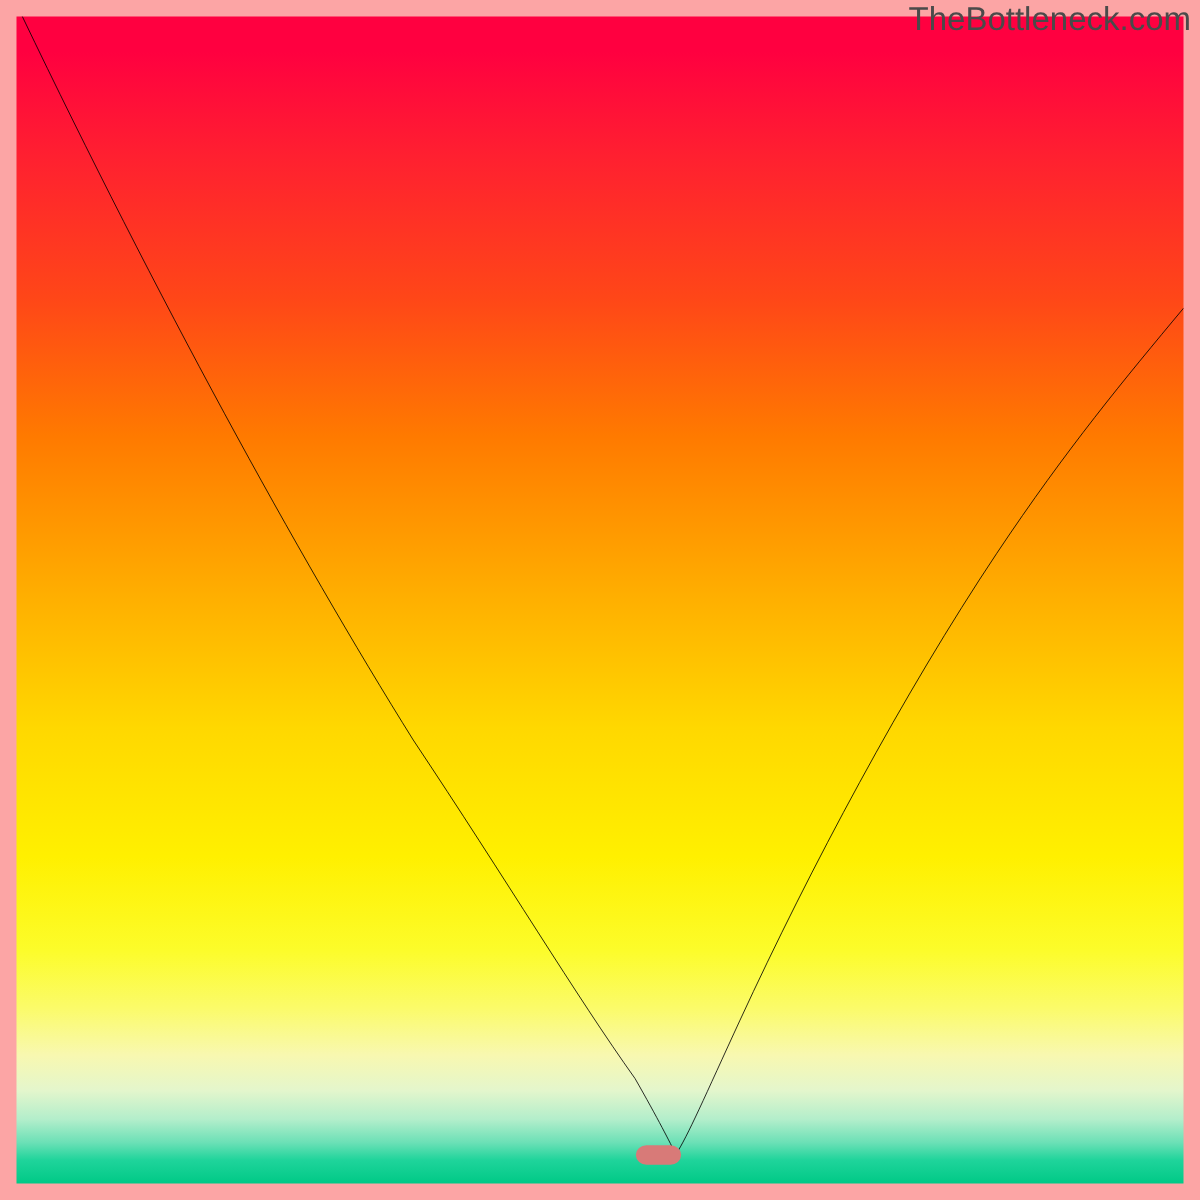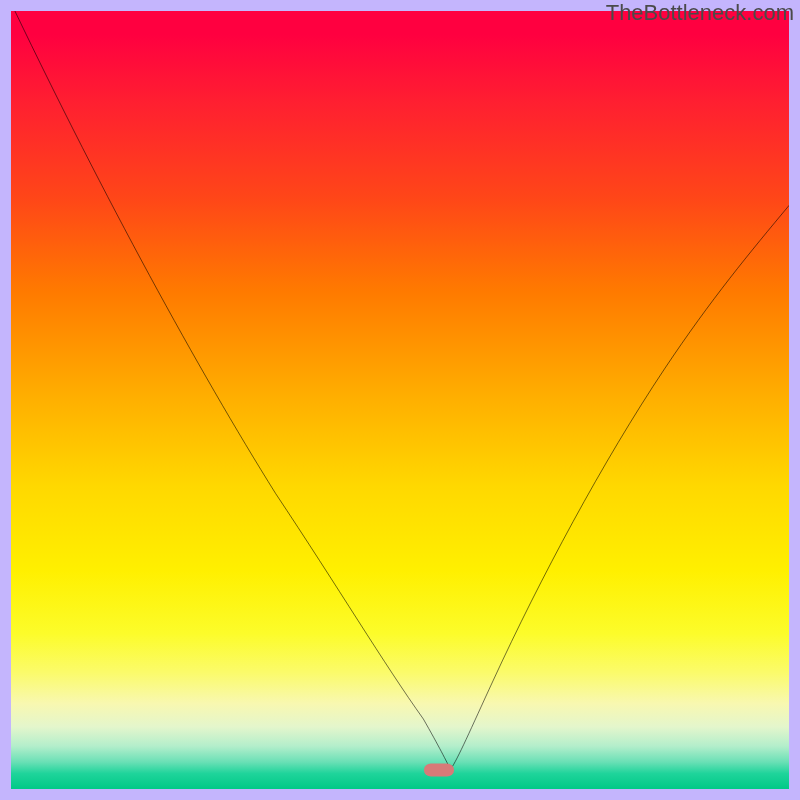--- a/index.html
+++ b/index.html
@@ -8,21 +8,21 @@
     width: 800px;
     height: 800px;
     background: #000;
     overflow: hidden;
     font-family: Arial, Helvetica, sans-serif;
   }
   .stage {
     position: relative;
     width: 800px;
     height: 800px;
-    background: #c4b5fd;
+    background: #fca5a5;
   }
   .plot-area {
     position: absolute;
     left: 11px;
     top: 11px;
     width: 778px;
     height: 778px;
     background: linear-gradient(
       to bottom,
       #ff0040 0%,

